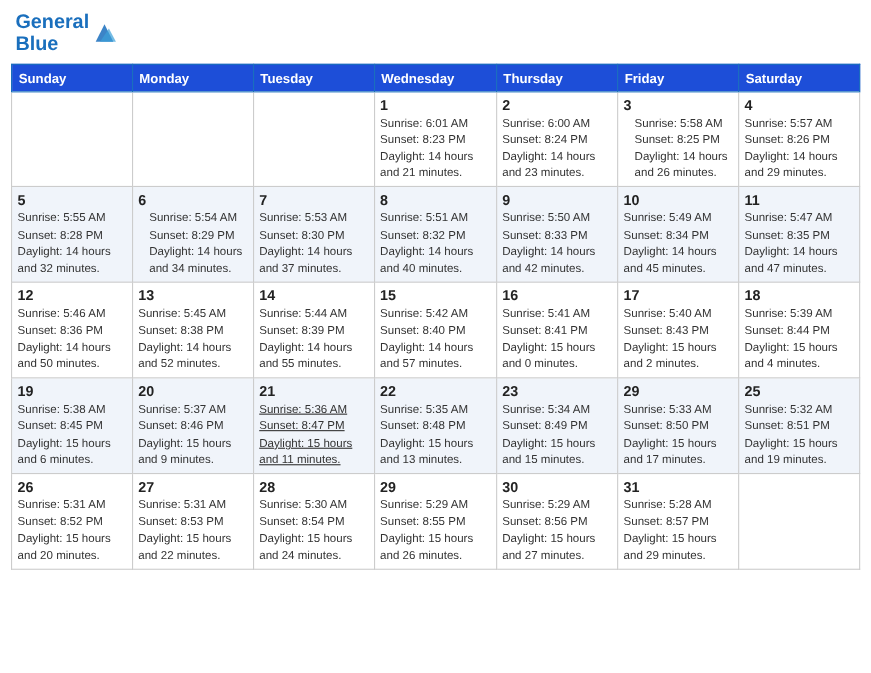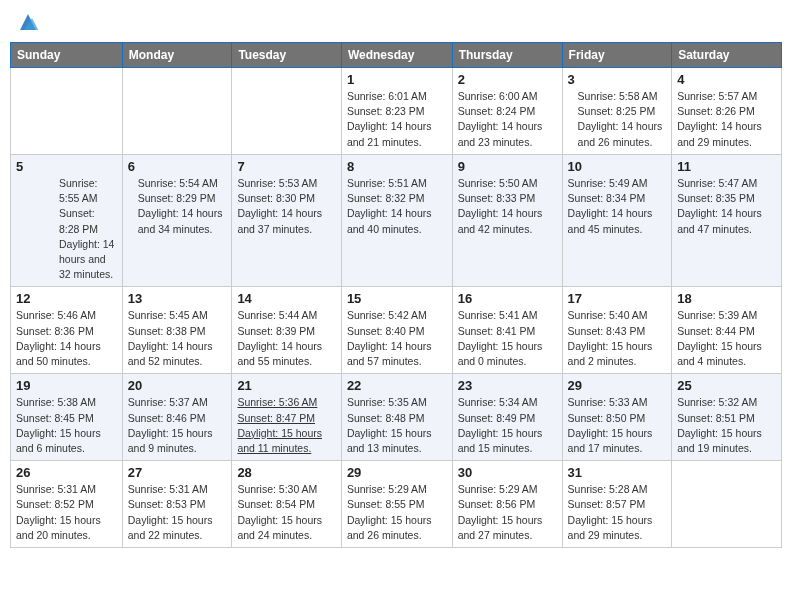--- a/index.html
+++ b/index.html
@@ -46,21 +46,21 @@
     .subtitle {
       font-size: 14px;
       color: #555;
     }
     table {
       width: 100%;
       border-collapse: collapse;
       font-size: 11px;
     }
     thead tr th {
-      background-color: #737373;
+      background-color: #1d4ed8;
       color: #fff;
       text-align: left;
       padding: 5px 6px;
       font-size: 12px;
       font-weight: bold;
       border: 1px solid #1a6fbd;
     }
     tbody tr td {
       border: 1px solid #ccc;
       vertical-align: top;
@@ -85,20 +85,26 @@
     }
     .empty-cell {
       background: #fff !important;
     }
   </style>
 </head>
 <body>
 
 <div class="header">
   <div class="logo">
+    <div>
+      <div class="logo-text">
+        <span>General</span><br>
+        <span style="color:#1a6fbd;">Blue</span>
+      </div>
+    </div>
     <svg class="logo-icon" viewBox="0 0 30 30" xmlns="http://www.w3.org/2000/svg">
       <polygon points="5,25 15,5 25,25" fill="#1a6fbd" opacity="0.85"></polygon>
       <polygon points="10,25 20,10 28,25" fill="#3a9fd8" opacity="0.7"></polygon>
     </svg>
   </div>
   <div class="title-block">
     <div class="main-title"></div>
     <div class="subtitle"></div>
   </div>
 </div>
@@ -141,21 +147,21 @@
         <td>
           <div class="day-num">4</div>
           <div class="day-detail" style="white-space: pre-line;">Sunrise: 5:57 AM
 Sunset: 8:26 PM
 Daylight: 14 hours and 29 minutes.</div>
         </td>
       </tr>
       <tr>
         <td>
           <div class="day-num">5</div>
-          <div class="day-detail" style="white-space: pre-line; margin-left: 43px;">Sunrise: 5:55 AM
+          <div class="day-detail" style="white-space: pre-line;">Sunrise: 5:55 AM
 Sunset: 8:28 PM
 Daylight: 14 hours and 32 minutes.</div>
         </td>
         <td>
           <div class="day-num">6</div>
           <div class="day-detail" style="white-space: pre-line; margin-left: 10px;">Sunrise: 5:54 AM
 Sunset: 8:29 PM
 Daylight: 14 hours and 34 minutes.</div>
         </td>
         <td>

